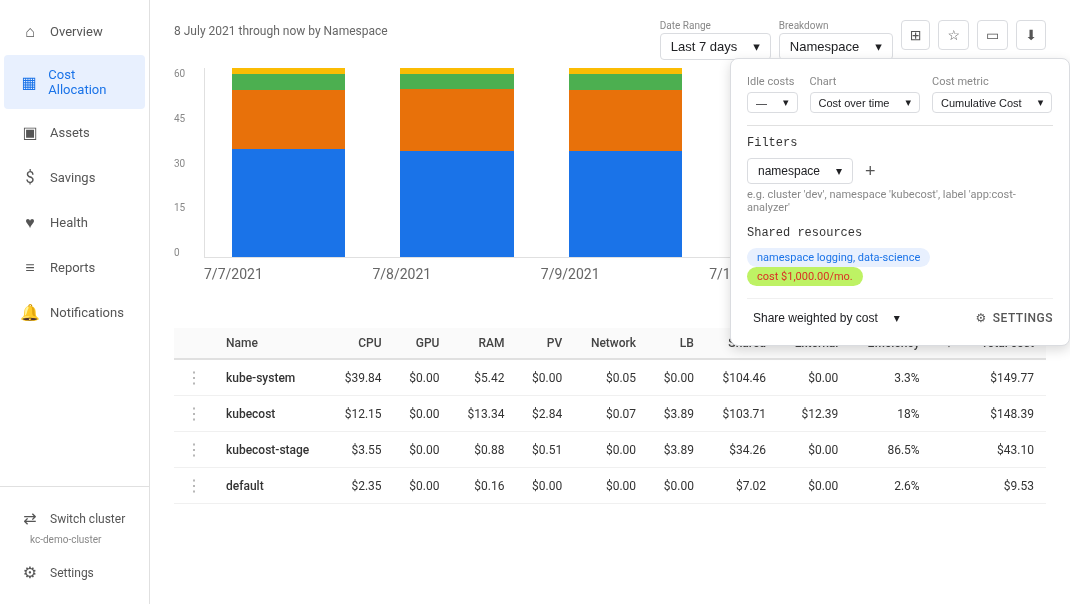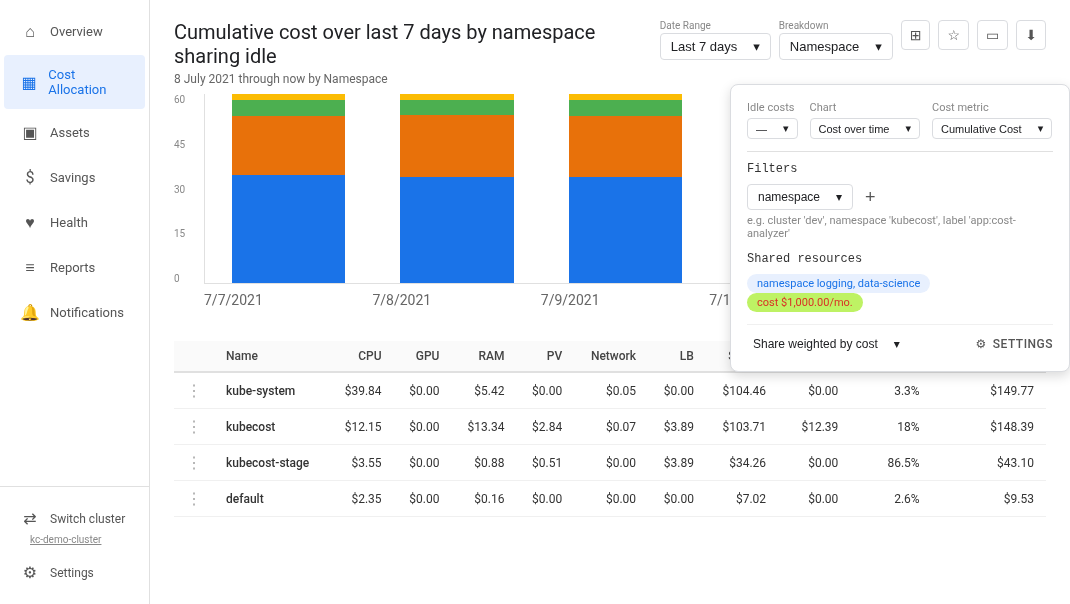--- a/index.html
+++ b/index.html
@@ -27,21 +27,21 @@
       margin: 2px 4px;
     }
     .sidebar-item.active { background: #e8f0fe; color: #1a73e8; }
     .sidebar-item .icon { font-size: 16px; width: 20px; text-align: center; }
     .sidebar-bottom {
       margin-top: auto;
       border-top: 1px solid #e0e0e0;
       padding: 8px 0;
     }
     .sidebar-bottom .sidebar-item { font-size: 12px; }
-    .switch-cluster-label { font-size: 10px; color: #888; margin-left: 30px; margin-top: -8px; padding-bottom: 4px; text-decoration: underline; }
+    .switch-cluster-label { font-size: 10px; color: #888; margin-left: 30px; margin-top: -8px; padding-bottom: 4px; }
 
     
     .main-content {
       flex: 1;
       display: flex;
       flex-direction: column;
       overflow: hidden;
       background: #fff;
     }
 
@@ -339,21 +339,20 @@
       <span class="icon">⚙</span>
       <span>Settings</span>
     </div>
   </div>
 </div>
 
 <div class="main-content">
 
   <div class="page-header">
     <div>
-      <div class="page-title">Cumulative cost over last 7 days by namespace sharing idle</div>
       <div class="page-subtitle">8 July 2021 through now by Namespace</div>
     </div>
     <div class="header-controls">
       <div class="control-group">
         <label>Date Range</label>
         <button class="dropdown-btn">
           <span>Last 7 days</span>
           <span>▾</span>
         </button>
       </div>

